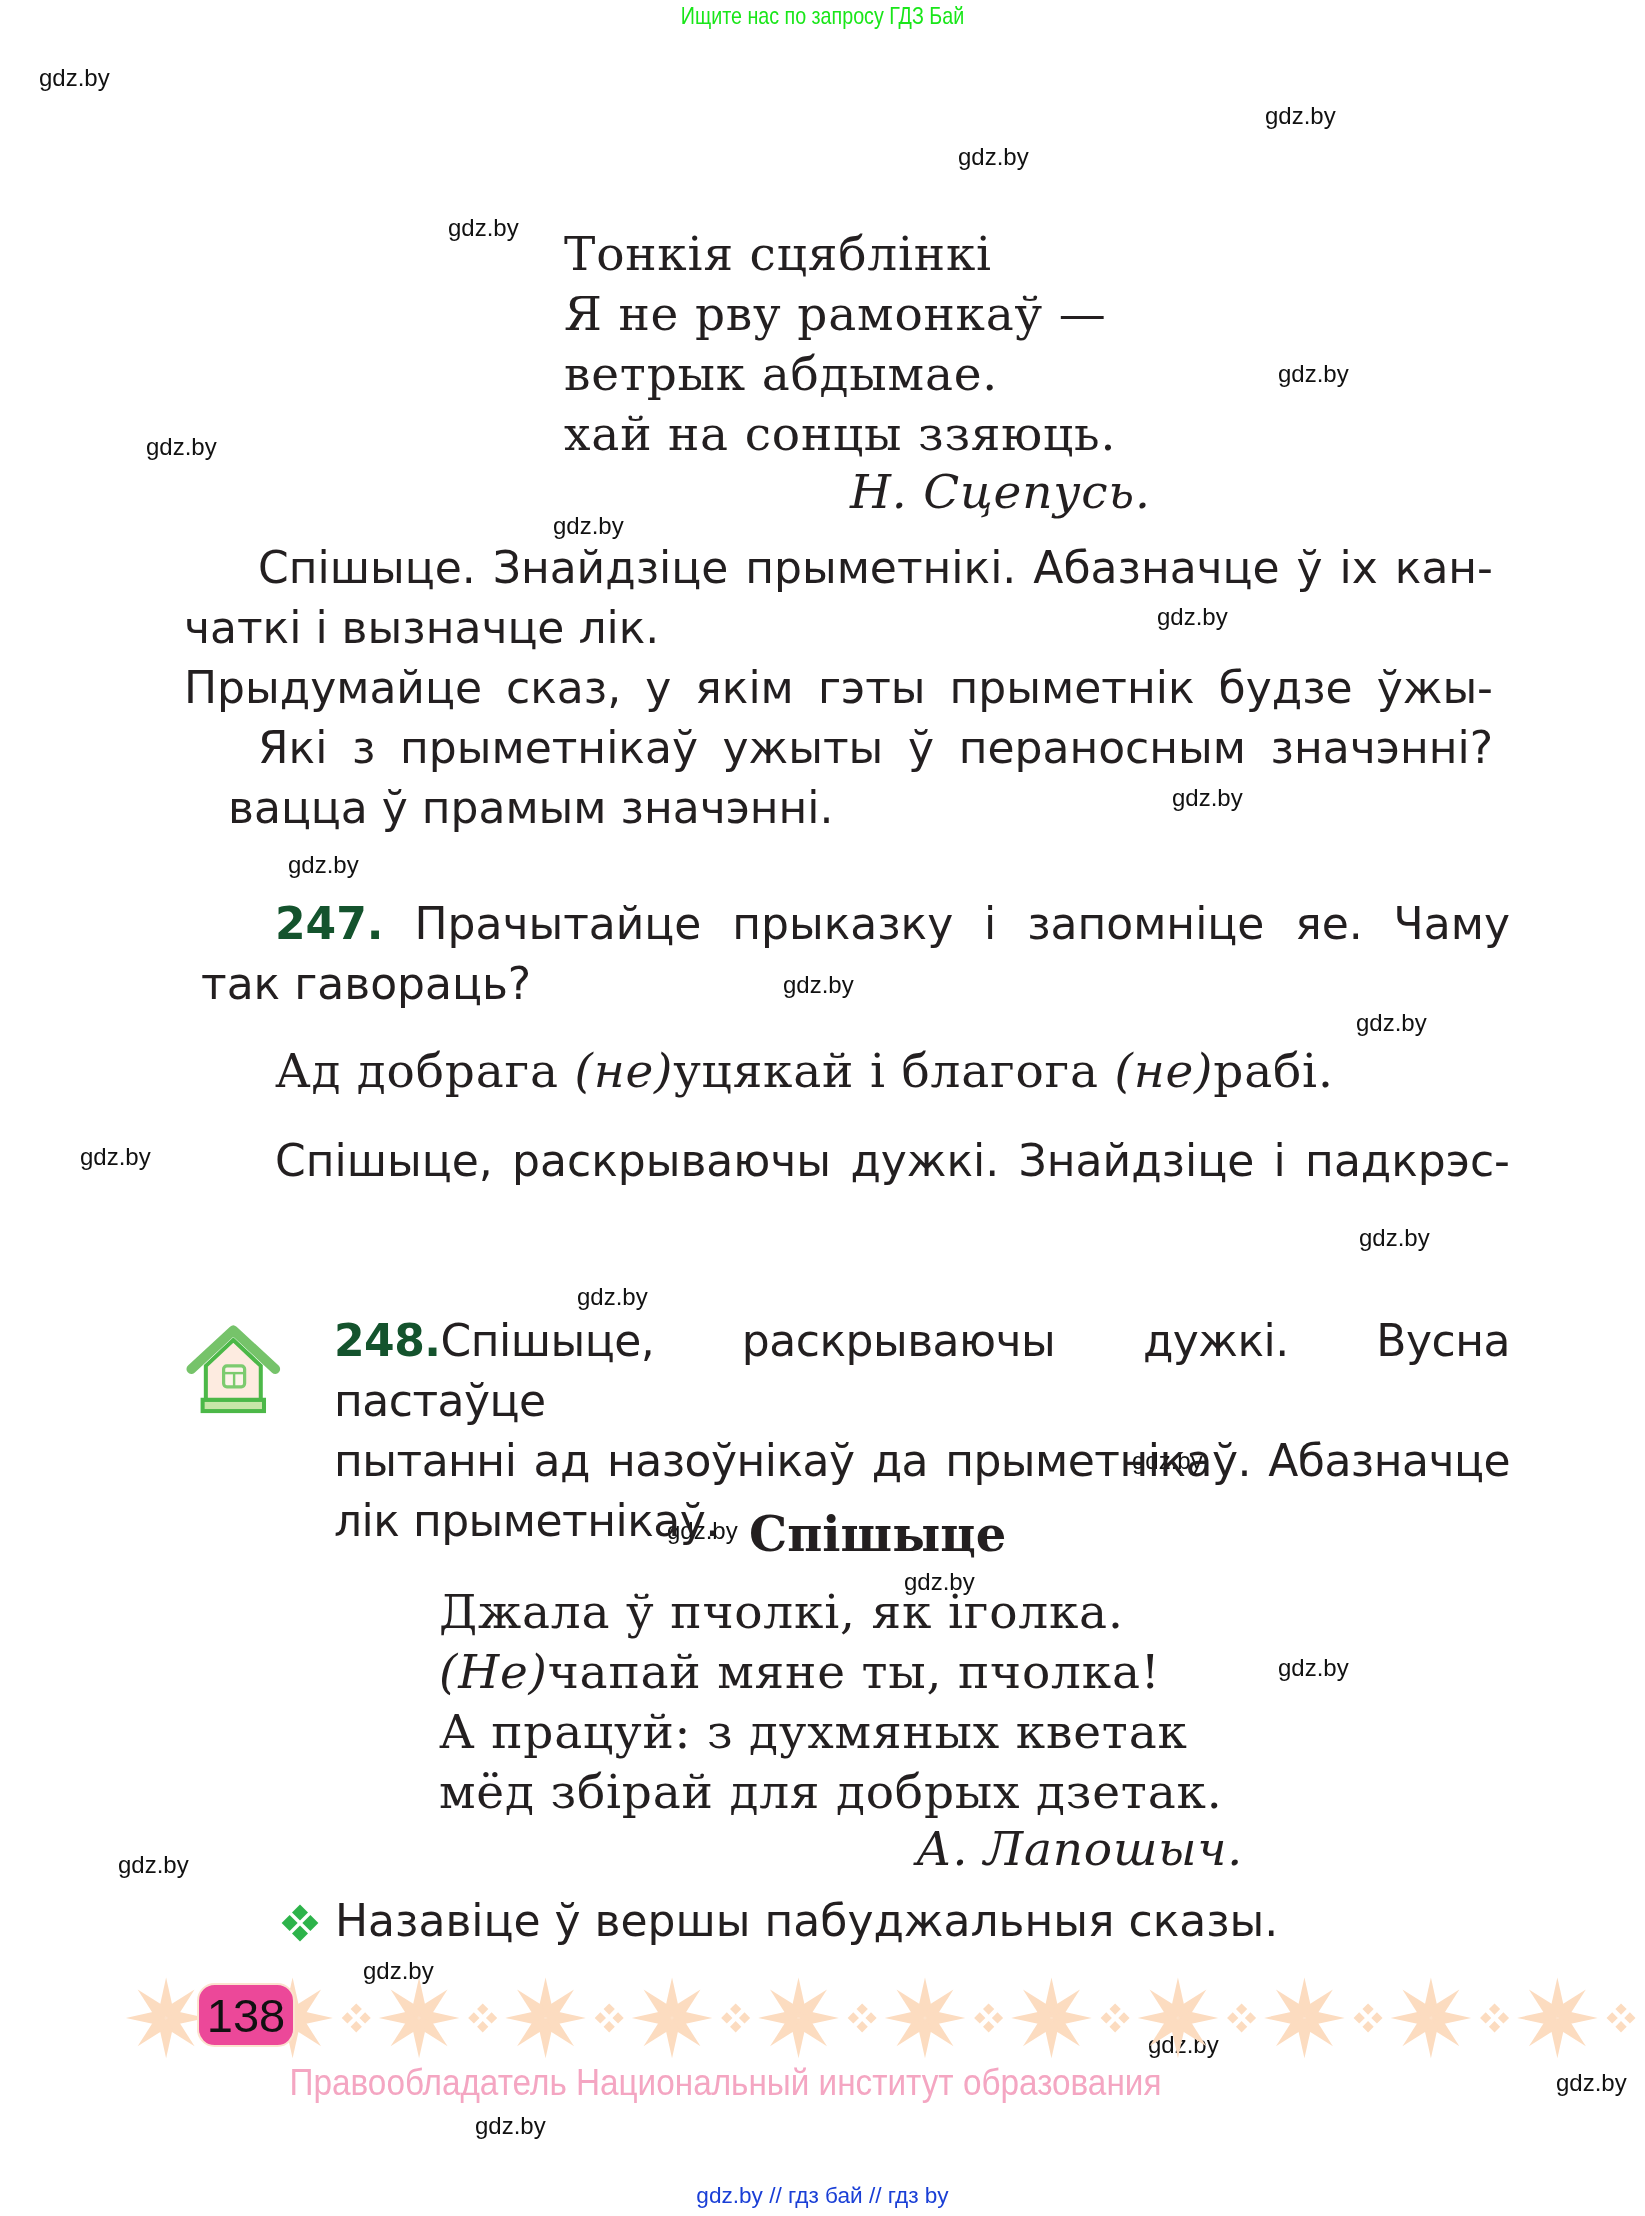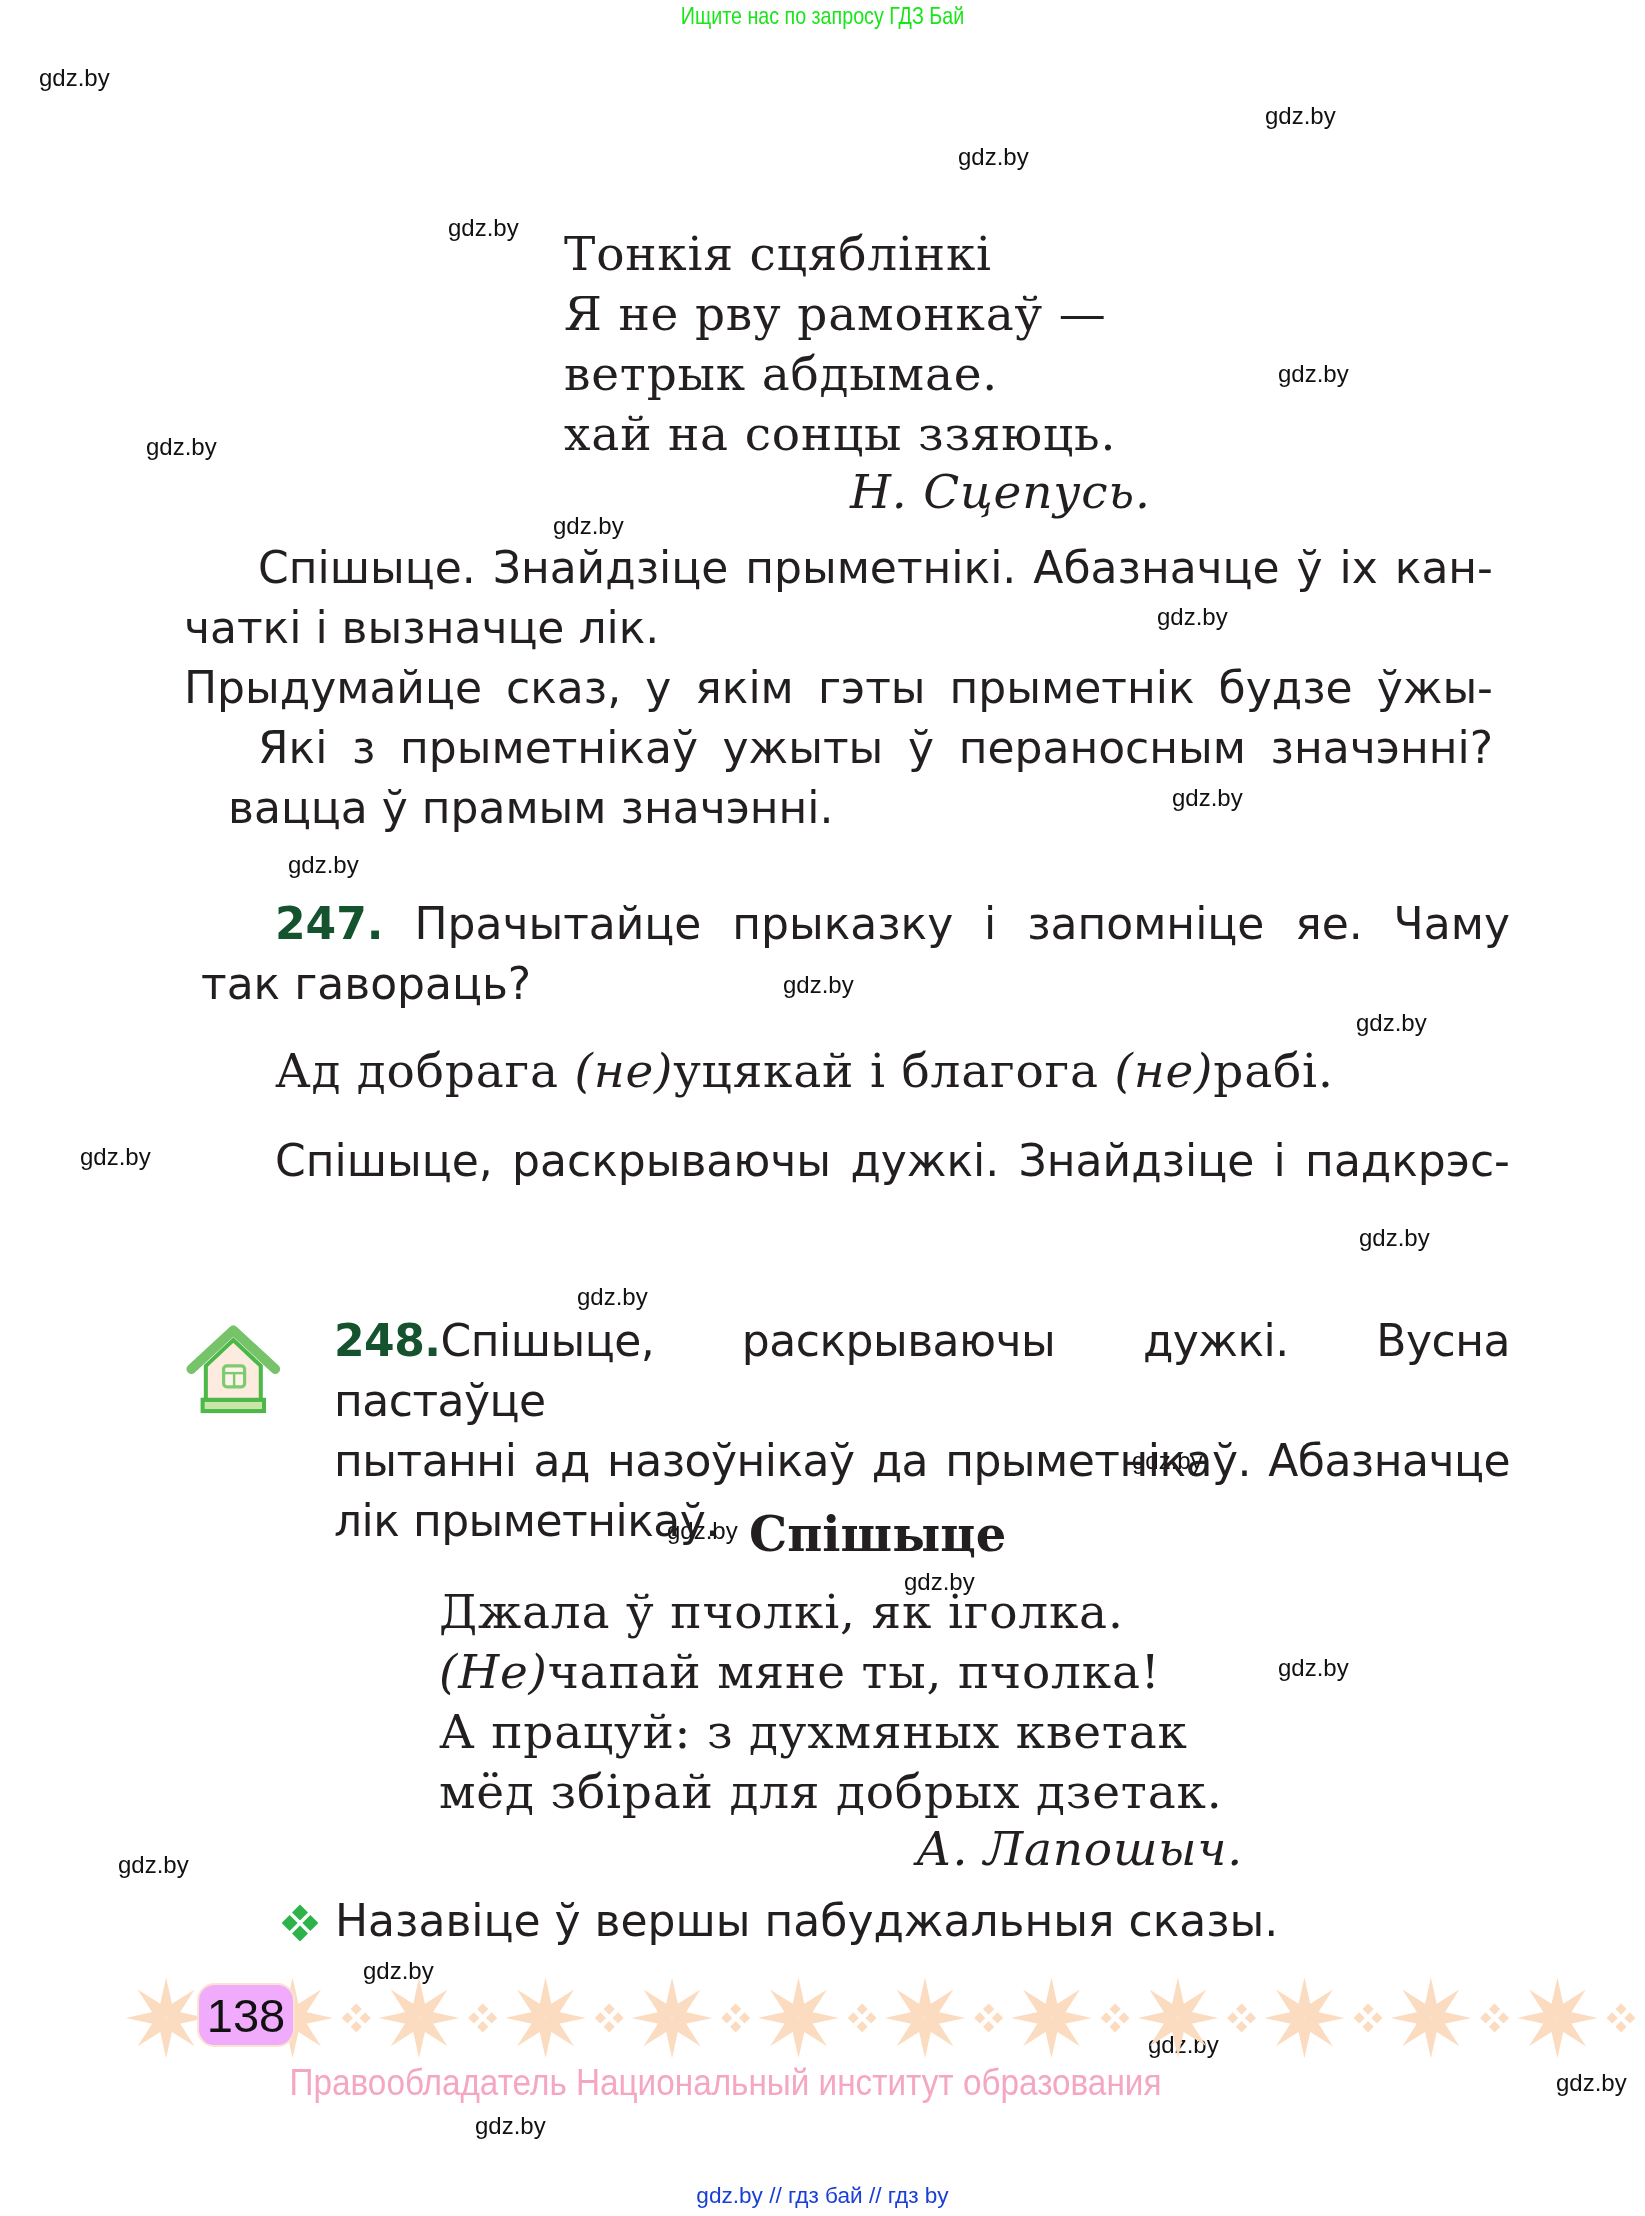--- a/index.html
+++ b/index.html
@@ -9,21 +9,21 @@
   .wm { font-family:"Liberation Sans", sans-serif; font-size:24px; color:#111; line-height:29px; }
   .poem-line { font-family:"DejaVu Serif", serif; font-size:47px; line-height:60px; color:#231f20; letter-spacing:0.8px; }
   .poem-author { font-style:italic; }
   .body-text { font-family:"DejaVu Sans", sans-serif; font-size:44px; line-height:60px; color:#231f20; }
   .justify-line { display:block; text-align:justify; text-align-last:justify; }
   .num { color:#14532d; font-weight:bold; }
   .proverb { font-family:"DejaVu Serif", serif; font-size:47px; line-height:60px; letter-spacing:0.8px; }
   .it { font-style:italic; }
   .title { font-family:"DejaVu Serif", serif; font-weight:bold; font-size:48px; line-height:56px; }
   .ornament { left:121px; top:1975px; width:1525px; height:89px; }
-  .page-num-box { left:197px; top:1983px; width:98px; height:64px; background:#f0abfc; border:2.4px solid #fbe3cf; border-radius:17.7px; box-sizing:border-box; display:flex; align-items:center; justify-content:center; font-family:"Liberation Sans", sans-serif; font-size:47px; color:#111; }
+  .page-num-box { left:197px; top:1983px; width:98px; height:64px; background:#ec4899; border:2.4px solid #fbe3cf; border-radius:17.7px; box-sizing:border-box; display:flex; align-items:center; justify-content:center; font-family:"Liberation Sans", sans-serif; font-size:47px; color:#111; }
   .rights { left:0; width:1645px; top:2062px; text-align:center; font-family:"Liberation Sans", sans-serif; font-size:37px; color:#f4a6c2; transform:translateX(-97px) scaleX(0.9); }
   .footer-links { left:0; width:1645px; top:2183px; text-align:center; font-family:"Liberation Sans", sans-serif; font-size:22.6px; color:#1a3fd6; }
 </style>
 </head>
 <body>
 
 <div class="abs top-banner">Ищите нас по запросу ГДЗ Бай</div>
 
 <div class="abs wm" style="left:39px;top:63px;">gdz.by</div>
 <div class="abs wm" style="left:1265px;top:101px;">gdz.by</div>

